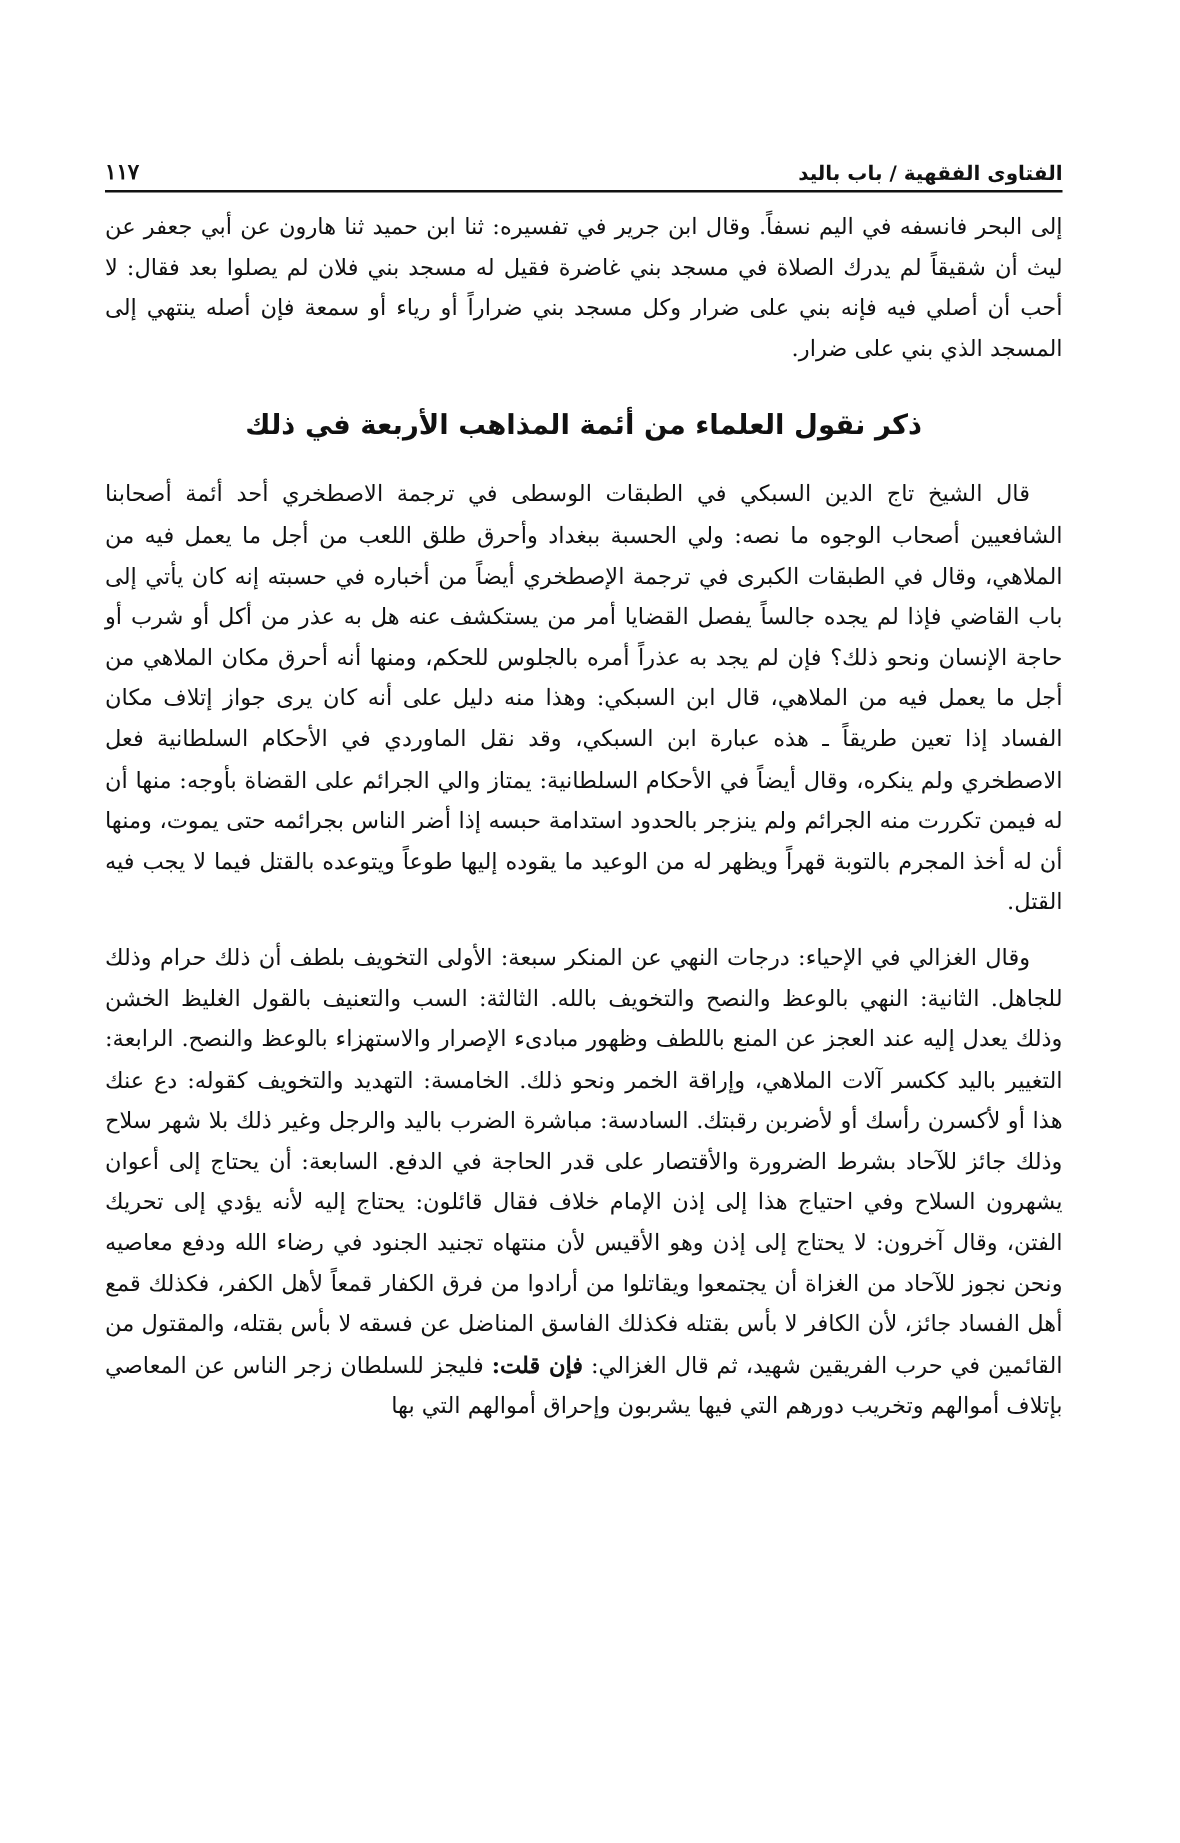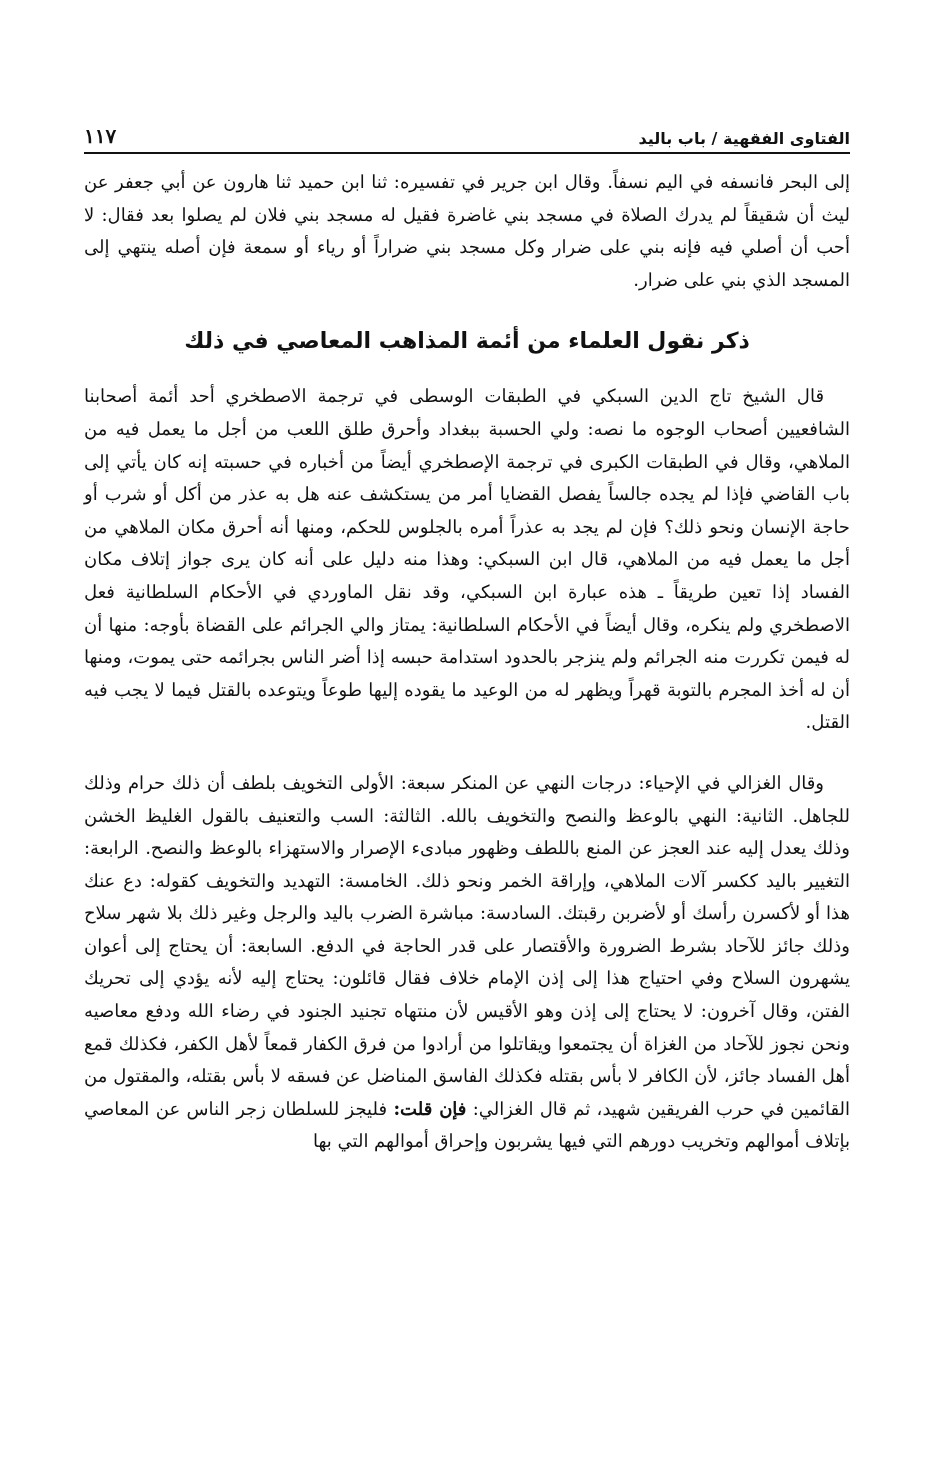--- a/index.html
+++ b/index.html
@@ -34,39 +34,39 @@
       font-size: 17px;
     }
     .running-title {
       font-family: "DejaVu Sans", sans-serif;
       font-weight: bold;
       font-size: 16px;
     }
     .page-number {
       font-family: Liberation Sans, sans-serif;
       font-weight: bold;
-      font-size: 20px;
+      font-size: 17px;
       direction: ltr;
       text-align: center;
     }
     .body-text {
       margin-top: 12px;
     }
     .para {
       margin: 0;
       font-size: 18px;
       line-height: 32.6px;
       text-align: justify;
       text-align-last: right;
     }
     .para.indent {
       text-indent: 26px;
     }
     .para + .para {
-      margin-top: 28px;
+      margin-top: 12px;
     }
     .section-heading {
       text-align: center;
       font-weight: bold;
       font-family: "DejaVu Sans", sans-serif;
       font-size: 22px;
       line-height: 34px;
       margin: 28px 0 22px 0;
     }
     .bold-inline {
@@ -80,20 +80,20 @@
 
   <div class="running-header">
     <span class="running-title">الفتاوى الفقهية / باب باليد</span>
     <span class="page-number">١١٧</span>
   </div>
 
   <div class="body-text">
 
     <p class="para">إلى البحر فانسفه في اليم نسفاً. وقال ابن جرير في تفسيره: ثنا ابن حميد ثنا هارون عن أبي جعفر عن ليث أن شقيقاً لم يدرك الصلاة في مسجد بني غاضرة فقيل له مسجد بني فلان لم يصلوا بعد فقال: لا أحب أن أصلي فيه فإنه بني على ضرار وكل مسجد بني ضراراً أو رياء أو سمعة فإن أصله ينتهي إلى المسجد الذي بني على ضرار.</p>
 
-    <h2 class="section-heading">ذكر نقول العلماء من أئمة المذاهب المعاصي في ذلك</h2>
+    <h2 class="section-heading">ذكر نقول العلماء من أئمة المذاهب الأربعة في ذلك</h2>
 
     <p class="para indent">قال الشيخ تاج الدين السبكي في الطبقات الوسطى في ترجمة الاصطخري أحد أئمة أصحابنا الشافعيين أصحاب الوجوه ما نصه: ولي الحسبة ببغداد وأحرق طلق اللعب من أجل ما يعمل فيه من الملاهي، وقال في الطبقات الكبرى في ترجمة الإصطخري أيضاً من أخباره في حسبته إنه كان يأتي إلى باب القاضي فإذا لم يجده جالساً يفصل القضايا أمر من يستكشف عنه هل به عذر من أكل أو شرب أو حاجة الإنسان ونحو ذلك؟ فإن لم يجد به عذراً أمره بالجلوس للحكم، ومنها أنه أحرق مكان الملاهي من أجل ما يعمل فيه من الملاهي، قال ابن السبكي: وهذا منه دليل على أنه كان يرى جواز إتلاف مكان الفساد إذا تعين طريقاً ـ هذه عبارة ابن السبكي، وقد نقل الماوردي في الأحكام السلطانية فعل الاصطخري ولم ينكره، وقال أيضاً في الأحكام السلطانية: يمتاز والي الجرائم على القضاة بأوجه: منها أن له فيمن تكررت منه الجرائم ولم ينزجر بالحدود استدامة حبسه إذا أضر الناس بجرائمه حتى يموت، ومنها أن له أخذ المجرم بالتوبة قهراً ويظهر له من الوعيد ما يقوده إليها طوعاً ويتوعده بالقتل فيما لا يجب فيه القتل.</p>
 
     <p class="para indent"><span>وقال الغزالي في الإحياء: درجات النهي عن المنكر سبعة: الأولى التخويف بلطف أن ذلك حرام وذلك للجاهل. الثانية: النهي بالوعظ والنصح والتخويف بالله. الثالثة: السب والتعنيف بالقول الغليظ الخشن وذلك يعدل إليه عند العجز عن المنع باللطف وظهور مبادىء الإصرار والاستهزاء بالوعظ والنصح. الرابعة: التغيير باليد ككسر آلات الملاهي، وإراقة الخمر ونحو ذلك. الخامسة: التهديد والتخويف كقوله: دع عنك هذا أو لأكسرن رأسك أو لأضربن رقبتك. السادسة: مباشرة الضرب باليد والرجل وغير ذلك بلا شهر سلاح وذلك جائز للآحاد بشرط الضرورة والأقتصار على قدر الحاجة في الدفع. السابعة: أن يحتاج إلى أعوان يشهرون السلاح وفي احتياج هذا إلى إذن الإمام خلاف فقال قائلون: يحتاج إليه لأنه يؤدي إلى تحريك الفتن، وقال آخرون: لا يحتاج إلى إذن وهو الأقيس لأن منتهاه تجنيد الجنود في رضاء الله ودفع معاصيه ونحن نجوز للآحاد من الغزاة أن يجتمعوا ويقاتلوا من أرادوا من فرق الكفار قمعاً لأهل الكفر، فكذلك قمع أهل الفساد جائز، لأن الكافر لا بأس بقتله فكذلك الفاسق المناضل عن فسقه لا بأس بقتله، والمقتول من القائمين في حرب الفريقين شهيد، ثم قال الغزالي: </span><span class="bold-inline">فإن قلت:</span><span> فليجز للسلطان زجر الناس عن المعاصي بإتلاف أموالهم وتخريب دورهم التي فيها يشربون وإحراق أموالهم التي بها</span></p>
 
   </div>
 </div>
 
 </body></html>

